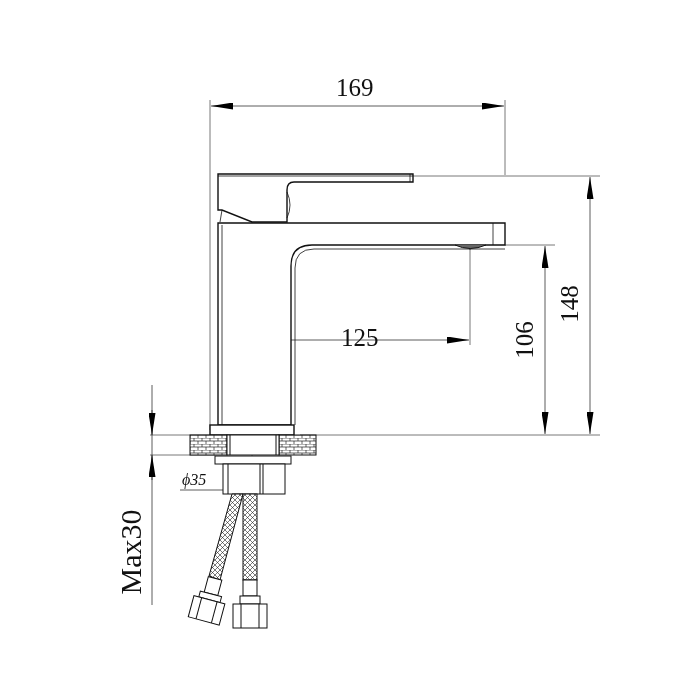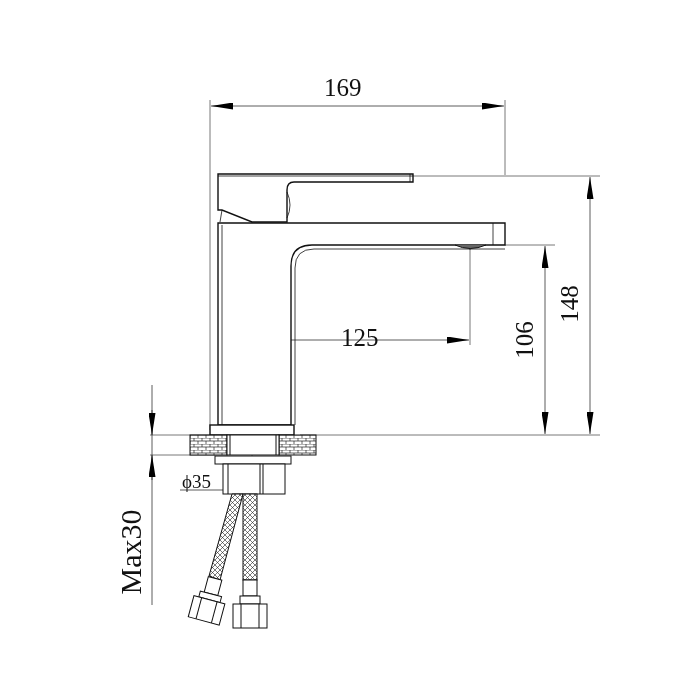--- a/index.html
+++ b/index.html
@@ -1,21 +1,21 @@
 <!DOCTYPE html>
 <html><head>
 <meta charset="utf-8">
 <style>
   html, body { margin: 0; padding: 0; background: #ffffff; }
   body { width: 700px; height: 700px; overflow: hidden; position: relative; font-family: "Liberation Serif", serif; }
   #drawing { position: absolute; left: 0; top: 0; width: 700px; height: 700px; }
   .dim-label { position: absolute; font-family: "Liberation Serif", serif; color: #111; white-space: nowrap; }
   .dim-label.h { font-size: 25px; }
   .dim-label.v { font-size: 25px; transform: rotate(-90deg); transform-origin: center center; }
-  .dim-label.small { font-size: 19px; }
+  .dim-label.small { font-size: 16px; font-style: italic; }
   .dim-label.big { font-size: 30px; transform: rotate(-90deg); transform-origin: center center; }
 </style>
 </head>
 <body>
 
 <svg id="drawing" viewBox="0 0 700 700" xmlns="http://www.w3.org/2000/svg">
   <defs>
     <pattern id="brick" width="8" height="6" patternUnits="userSpaceOnUse">
       <rect width="8" height="6" fill="#fff"></rect>
       <path d="M0 0 H8 M0 3 H8 M2 0 V3 M6 3 V6" stroke="#222" stroke-width="0.7" fill="none"></path>
@@ -114,18 +114,18 @@
     </g>
 
     <rect x="243" y="580" width="14" height="16" fill="#fff"></rect>
     <rect x="240" y="596" width="20" height="8" fill="#fff"></rect>
     <rect x="233" y="604" width="34" height="24" fill="#fff"></rect>
     <line x1="241" y1="604" x2="241" y2="628"></line>
     <line x1="259" y1="604" x2="259" y2="628"></line>
   </g>
 </svg>
 
-<div class="dim-label h" style="left:324px; top:74px;">169</div>
+<div class="dim-label h" style="left:336px; top:74px;">169</div>
 <div class="dim-label h" style="left:341px; top:324px;">125</div>
 <div class="dim-label v" style="left:506px; top:326px;">106</div>
 <div class="dim-label v" style="left:551px; top:290px;">148</div>
 <div class="dim-label small" style="left:182px; top:471px;">ϕ35</div>
 <div class="dim-label big" style="left:88px; top:535px;">Max30</div>
 
 </body></html>

